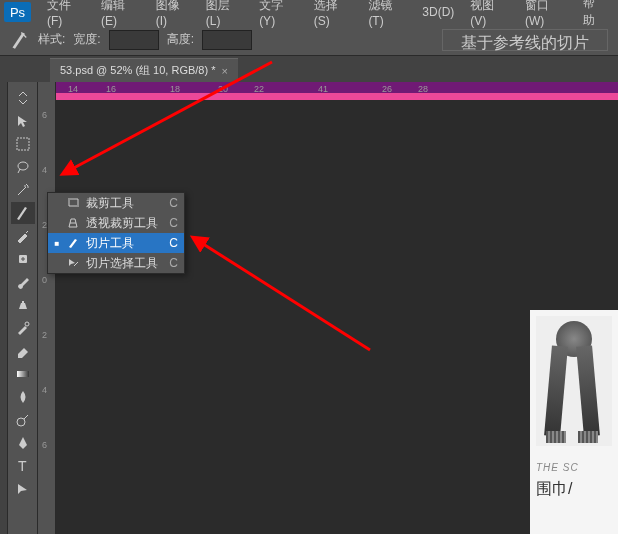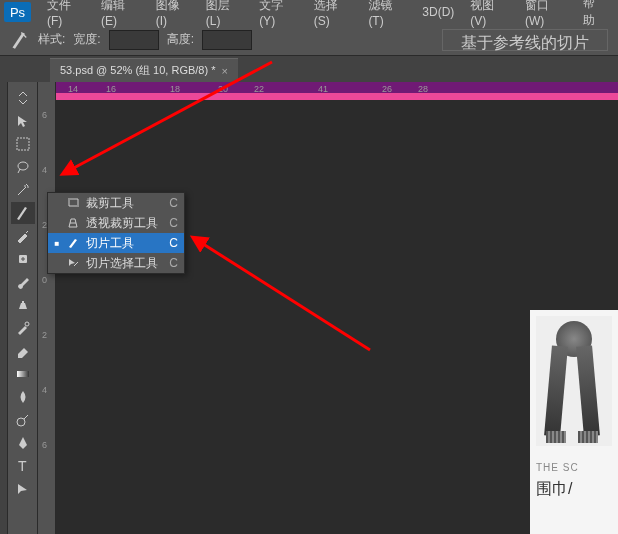--- a/index.html
+++ b/index.html
@@ -25,21 +25,21 @@
 .canvas-area { flex: 1; background: #2b2b2b; position: relative; }
 .ruler-h { height: 18px; background: #701a75; border-bottom: 7px solid #ec4899; position: relative; display: flex; }
 .ruler-corner { width: 18px; height: 18px; background: #535353; border-right: 1px solid #2a2a2a; }
 .ruler-v { position: absolute; left: 0; top: 18px; width: 18px; bottom: 0; background: #535353; border-right: 1px solid #2a2a2a; }
 .ruler-mark-h { position: absolute; color: #999; font-size: 9px; top: 2px; }
 .ruler-mark-v { position: absolute; color: #999; font-size: 9px; left: 4px; }
 .canvas-content { position: absolute; left: 18px; top: 18px; right: 0; bottom: 0; background: #2b2b2b; }
 .img-panel { position: absolute; right: 0; top: 210px; width: 88px; height: 234px; background: #f5f5f5; padding: 6px 0 0 6px; }
 .scarf-img { width: 76px; height: 130px; background: #eee; position: relative; overflow: hidden; }
 .scarf-shape { position: absolute; }
-.img-caption { font-size: 10px; color: #888; margin-top: 16px; letter-spacing: 1px; }
+.img-caption { font-size: 10px; color: #888; margin-top: 16px; letter-spacing: 1px; font-style: italic; }
 .img-caption2 { font-size: 16px; color: #333; margin-top: 6px; }
 .flyout { position: absolute; left: 47px; top: 192px; width: 138px; background: #535353; border: 1px solid #2a2a2a; z-index: 10; box-shadow: 2px 2px 6px rgba(0,0,0,0.4); }
 .flyout-item { display: flex; align-items: center; height: 20px; padding: 0 6px; color: #ddd; font-size: 12px; cursor: pointer; gap: 6px; }
 .flyout-item.selected { background: #2875c4; color: #fff; }
 .flyout-bullet { width: 6px; text-align: center; font-size: 8px; color: #fff; }
 .flyout-icon { width: 14px; display: flex; align-items: center; justify-content: center; }
 .flyout-label { flex: 1; font-family: Liberation Serif, serif; }
 .flyout-key { color: #aaa; }
 .flyout-item.selected .flyout-key { color: #fff; }
 .arrow { position: absolute; pointer-events: none; z-index: 20; }

